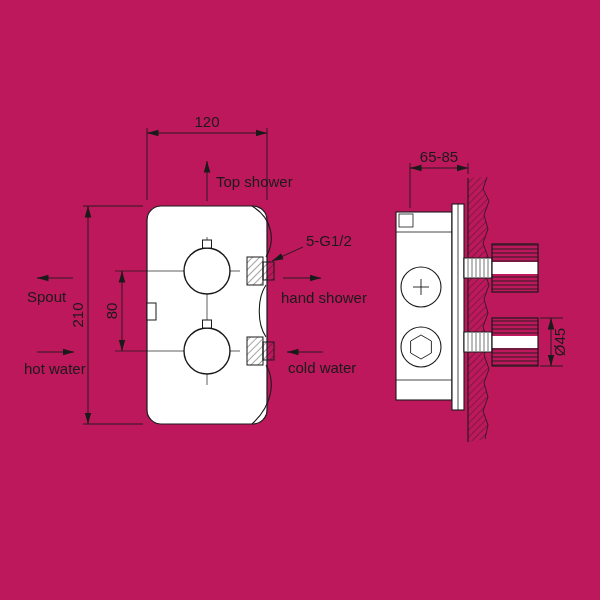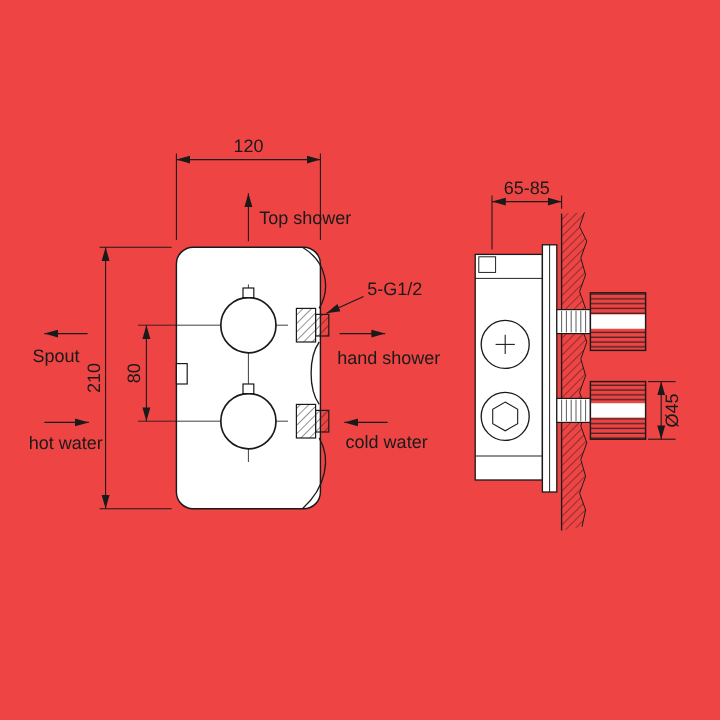--- a/index.html
+++ b/index.html
@@ -8,21 +8,21 @@
     background: #ffffff;
     width: 600px;
     height: 600px;
     overflow: hidden;
     font-family: "Liberation Sans", sans-serif;
   }
   .canvas {
     width: 600px;
     height: 600px;
     position: relative;
-    background: #ef4444;
+    background: #be185d;
   }
   svg text {
     font-family: "Liberation Sans", sans-serif;
     font-size: 15px;
     fill: #1a1a1a;
   }
 </style>
 </head>
 <body>
 

